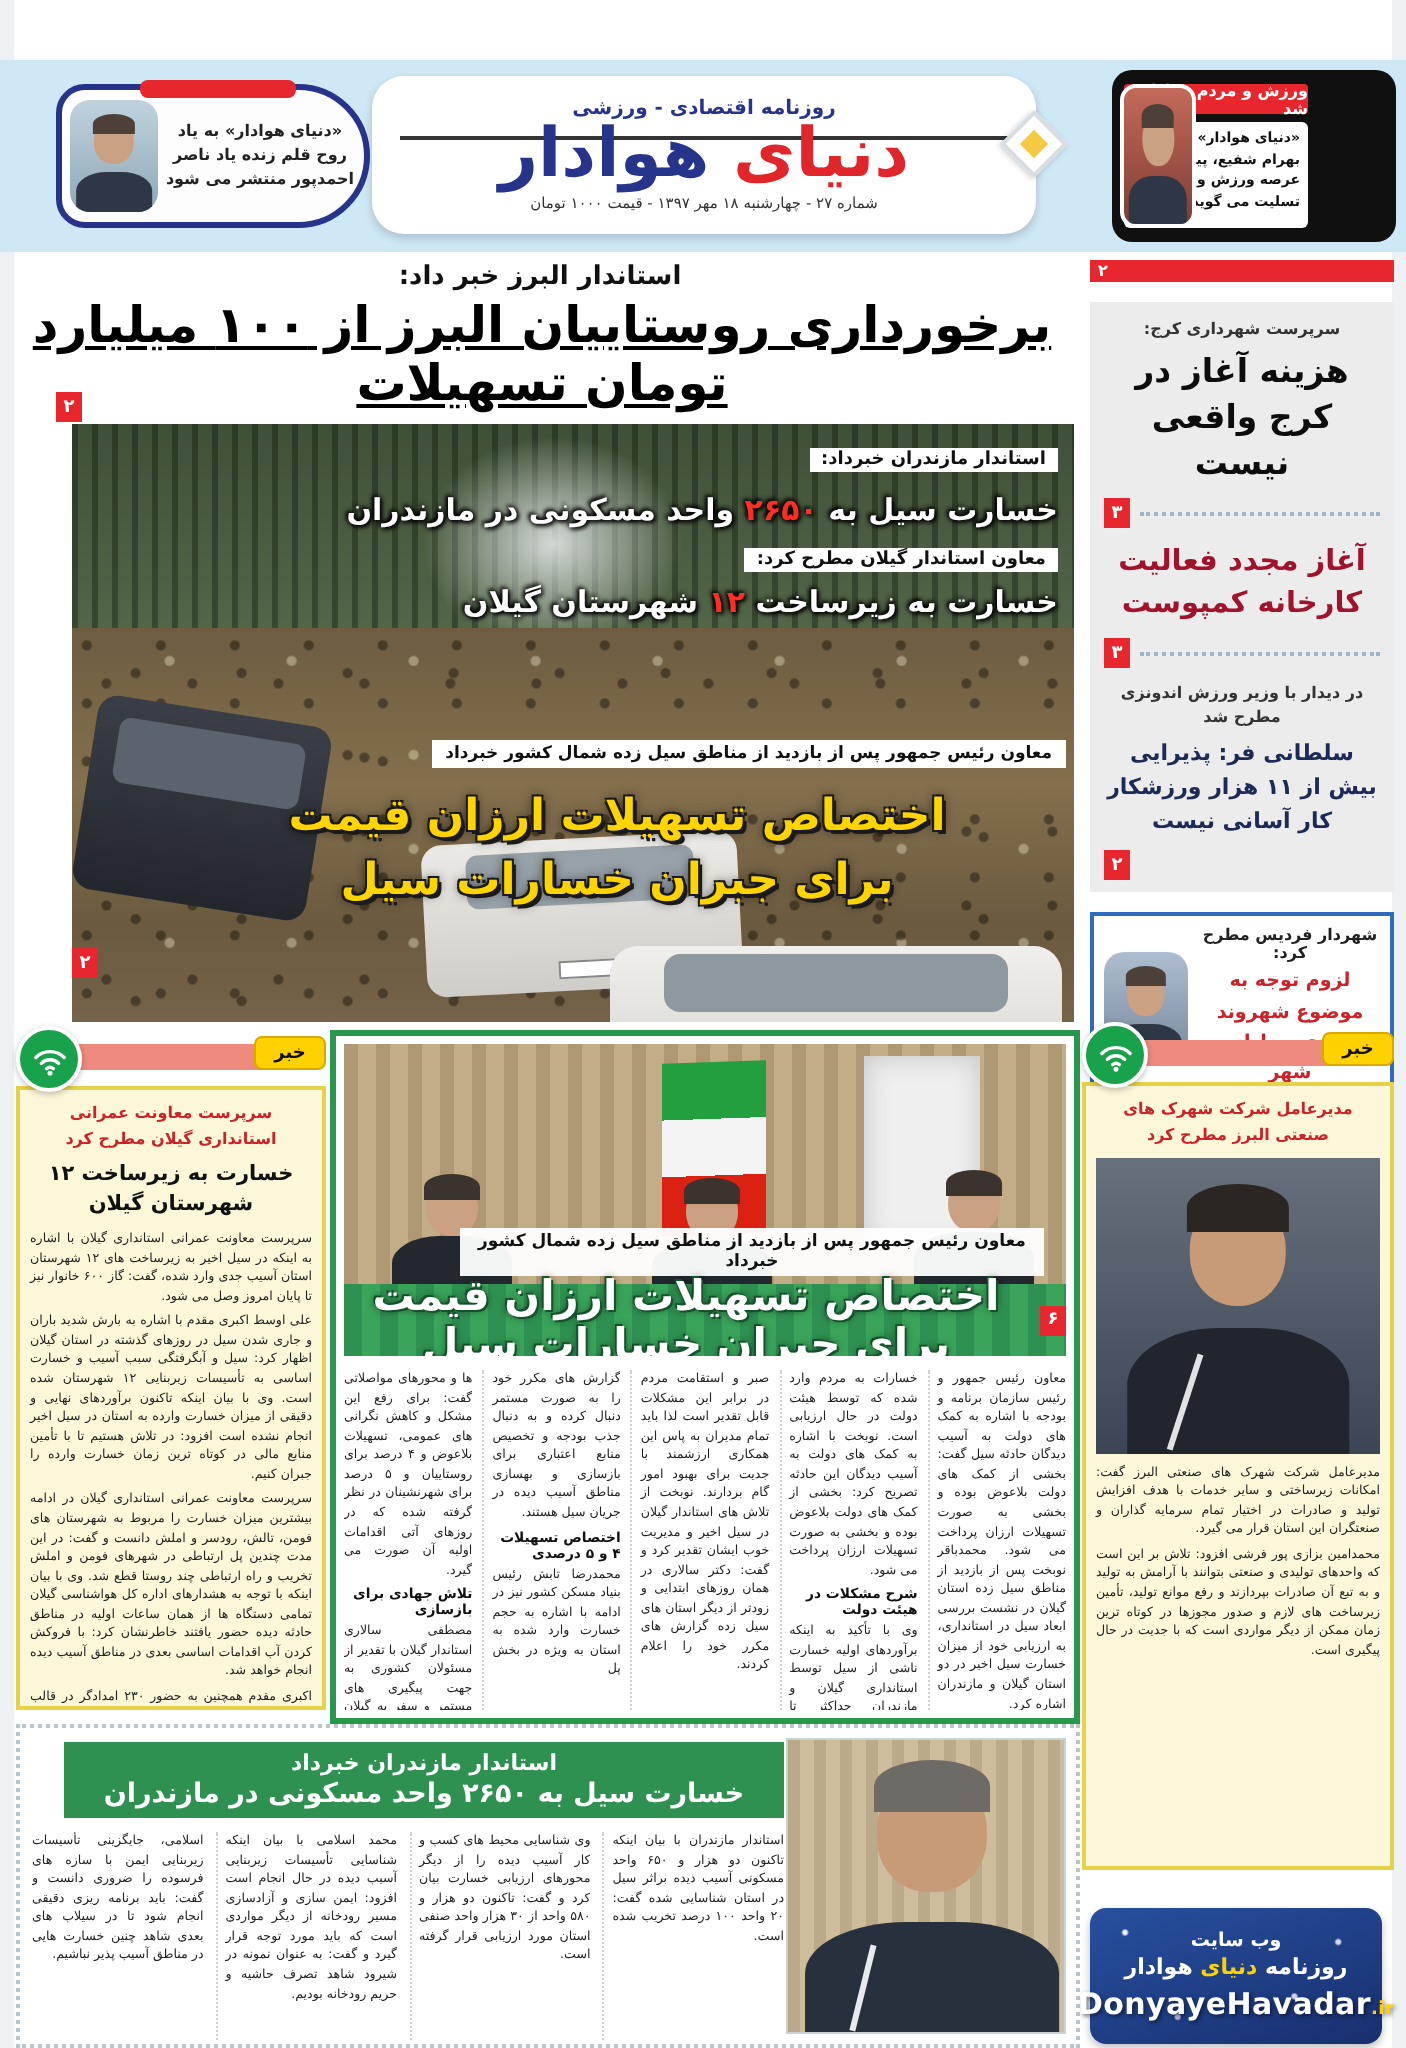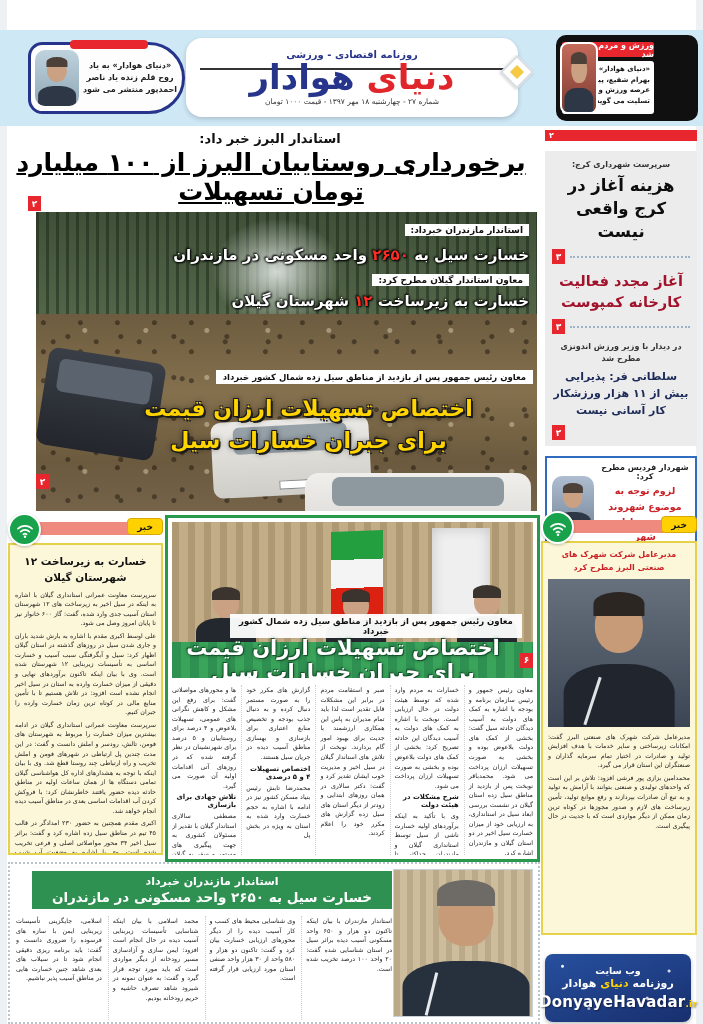--- a/index.html
+++ b/index.html
@@ -343,20 +343,21 @@
       <div class="wifi">
         <svg width="20" height="20" viewBox="0 0 24 24">
             <path d="M3.5 10.5a12 12 0 0 1 17 0" stroke="#fff" stroke-width="2" fill="none" stroke-linecap="round"></path>
             <path d="M6.8 14a7.4 7.4 0 0 1 10.4 0" stroke="#fff" stroke-width="2" fill="none" stroke-linecap="round"></path>
             <path d="M10 17.2a3.2 3.2 0 0 1 4 0" stroke="#fff" stroke-width="2" fill="none" stroke-linecap="round"></path>
             <circle cx="12" cy="20" r="1.5" fill="#fff"></circle>
           </svg>
       </div>
     </div>
     <div class="ybox">
+      <div class="k">سرپرست معاونت عمرانی استانداری گیلان مطرح کرد</div>
       <div class="ttl">خسارت به زیرساخت ۱۲ شهرستان گیلان</div>
       <div>
           <div class="bp">سرپرست معاونت عمرانی استانداری گیلان با اشاره به اینکه در سیل اخیر به زیرساخت های ۱۲ شهرستان استان آسیب جدی وارد شده، گفت: گاز ۶۰۰ خانوار نیز تا پایان امروز وصل می شود.</div>
           <div class="bp">علی اوسط اکبری مقدم با اشاره به بارش شدید باران و جاری شدن سیل در روزهای گذشته در استان گیلان اظهار کرد: سیل و آبگرفتگی سبب آسیب و خسارت اساسی به تأسیسات زیربنایی ۱۲ شهرستان شده است. وی با بیان اینکه تاکنون برآوردهای نهایی و دقیقی از میزان خسارت وارده به استان در سیل اخیر انجام نشده است افزود: در تلاش هستیم تا با تأمین منابع مالی در کوتاه ترین زمان خسارت وارده را جبران کنیم.</div>
           <div class="bp">سرپرست معاونت عمرانی استانداری گیلان در ادامه بیشترین میزان خسارت را مربوط به شهرستان های فومن، تالش، رودسر و املش دانست و گفت: در این مدت چندین پل ارتباطی در شهرهای فومن و املش تخریب و راه ارتباطی چند روستا قطع شد. وی با بیان اینکه با توجه به هشدارهای اداره کل هواشناسی گیلان تمامی دستگاه ها از همان ساعات اولیه در مناطق حادثه دیده حضور یافتند خاطرنشان کرد: با فروکش کردن آب اقدامات اساسی بعدی در مناطق آسیب دیده انجام خواهد شد.</div>
           <div class="bp">اکبری مقدم همچنین به حضور ۲۳۰ امدادگر در قالب ۴۵ تیم در مناطق سیل زده اشاره کرد و گفت: براثر سیل اخیر ۳۴ محور مواصلاتی اصلی و فرعی تخریب شده است. وی با اشاره به وضعیت آب شرب روستاهای استان گفت: از قطعی آب ۷۰ روستا خوشبختانه آب شرب ۶۰ روستا وصل شده و ۱۰ روستای باقیمانده نیز تا پایان امروز وصل می شود.</div>
         </div>
     </div>
   </div>
 

